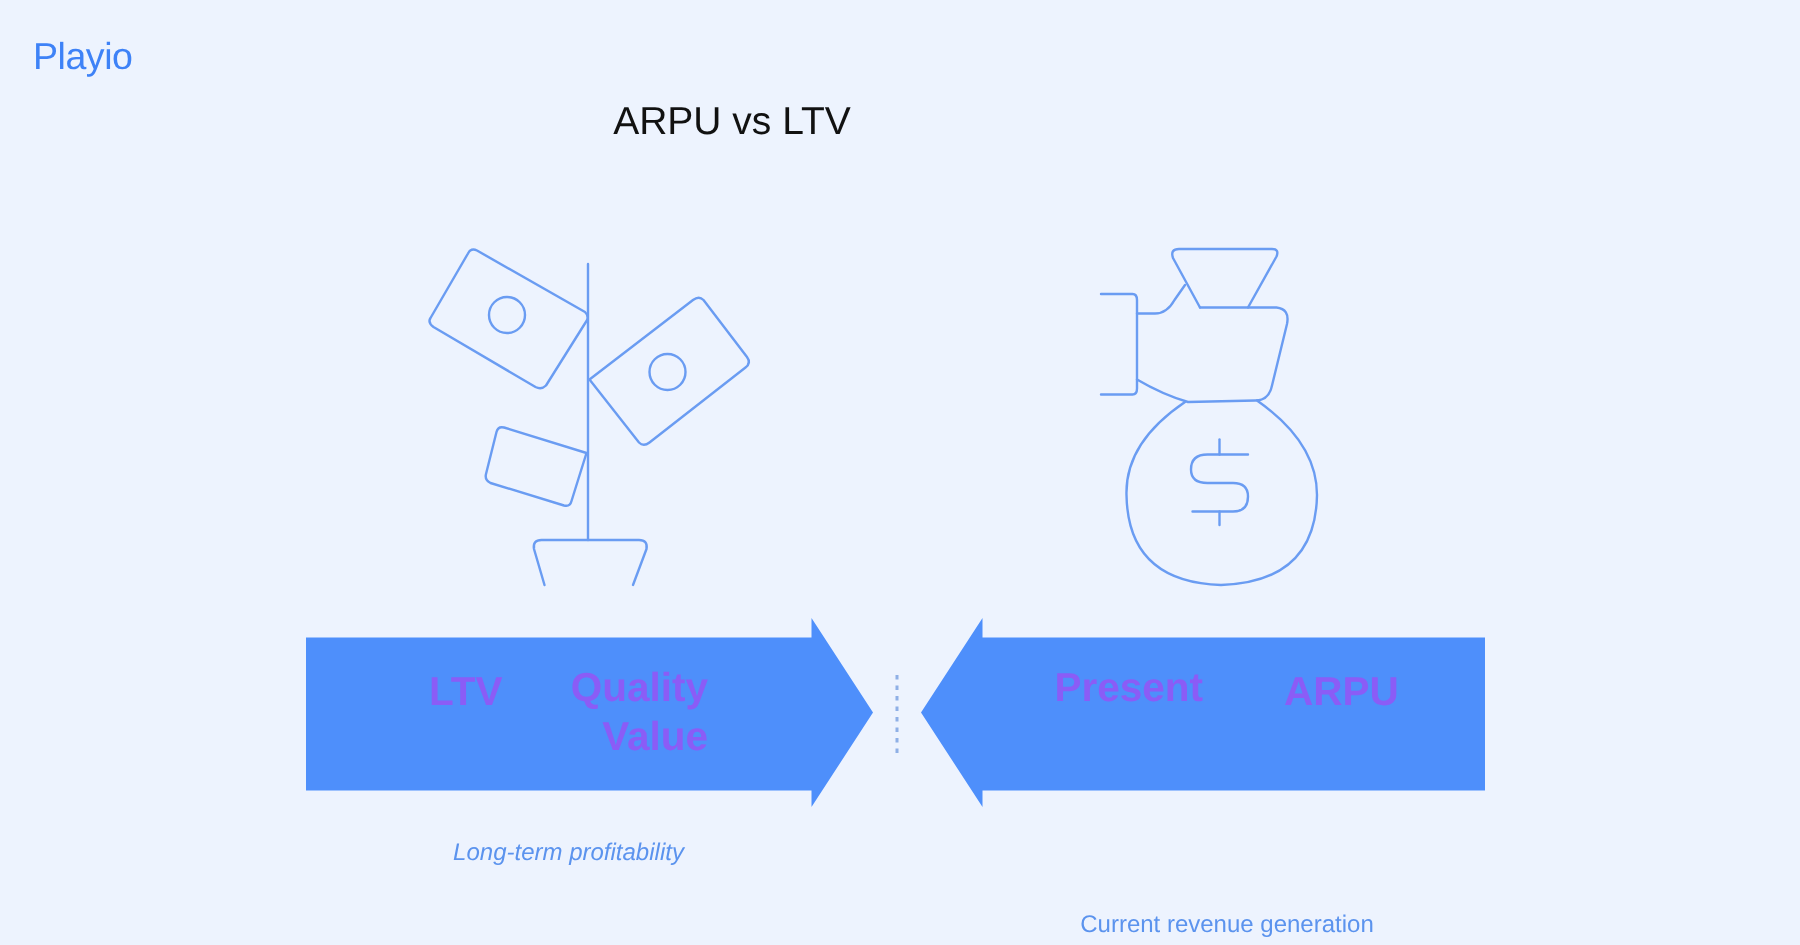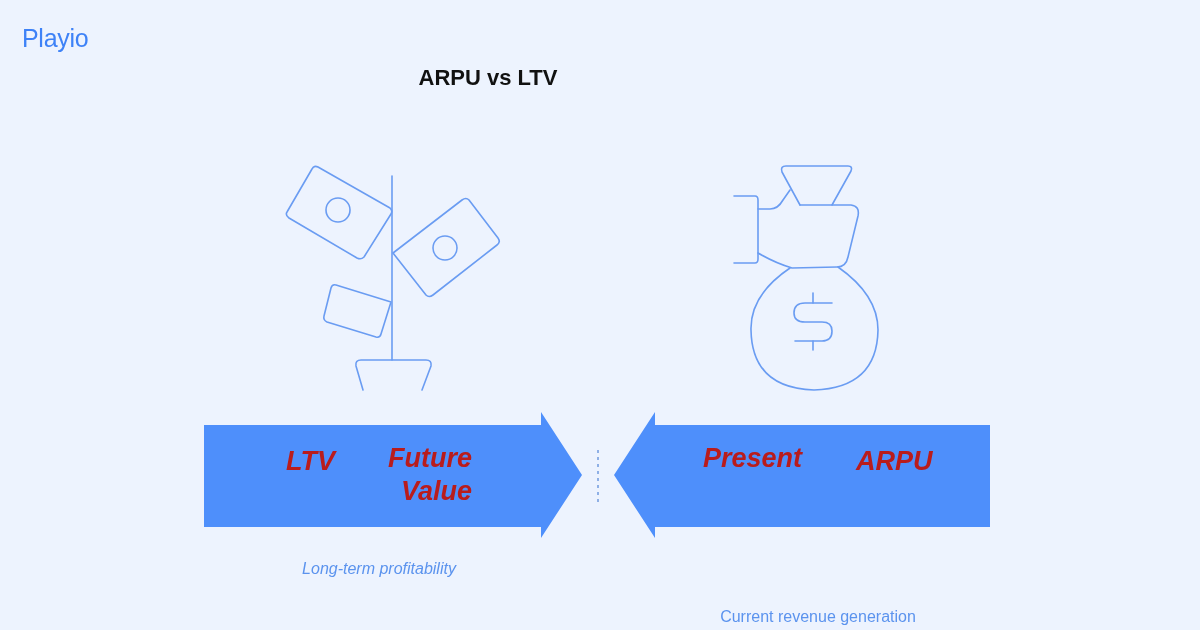--- a/index.html
+++ b/index.html
@@ -22,36 +22,35 @@
       font-weight: 400;
       color: #3e82f7;
       letter-spacing: -0.3px;
     }
     .title {
       position: absolute;
       left: 0;
       width: 976px;
       top: 65px;
       text-align: center;
-      font-size: 22px;
-      font-weight: 700;
+      font-size: 26px;
+      font-weight: 400;
       color: #111111;
     }
     svg.art {
       position: absolute;
       left: 0;
       top: 0;
     }
     .arrow-label {
       position: absolute;
-      color: #b91c1c;
+      color: #8b5cf6;
       font-weight: 700;
       font-size: 27px;
       line-height: 33px;
-      font-style: italic;
     }
     .caption {
       position: absolute;
       top: 560px;
       font-size: 16px;
       color: #5b93ee;
       width: 300px;
       text-align: center;
     }
   </style>
@@ -98,21 +97,21 @@
 
   <polygon fill="#4e8ffb" points="204,425 541,425 541,412 582,475 541,538 541,527 204,527"></polygon>
 
   <polygon fill="#4e8ffb" points="990,425 655,425 655,412 614,475 655,538 655,527 990,527"></polygon>
 
   <line x1="598" y1="450" x2="598" y2="504" stroke="#8fb0e6" stroke-width="2" stroke-dasharray="3,4"></line>
 </svg>
 
 <div class="arrow-label" style="left:286px; top:445px;">LTV</div>
 <div class="arrow-label" style="left:372px; top:442px; width:100px; text-align:right;">
-  <div>Future</div>
+  <div>Quality</div>
   <div>Value</div>
 </div>
 
 <div class="arrow-label" style="left:703px; top:442px; text-align:right;">
   <div>Present</div>
 </div>
 <div class="arrow-label" style="left:856px; top:445px;">ARPU</div>
 
 <div class="caption" style="left:229px;font-style:italic;">Long-term profitability</div>
 <div class="caption" style="left:668px;margin-top:48px;">Current revenue generation</div>

